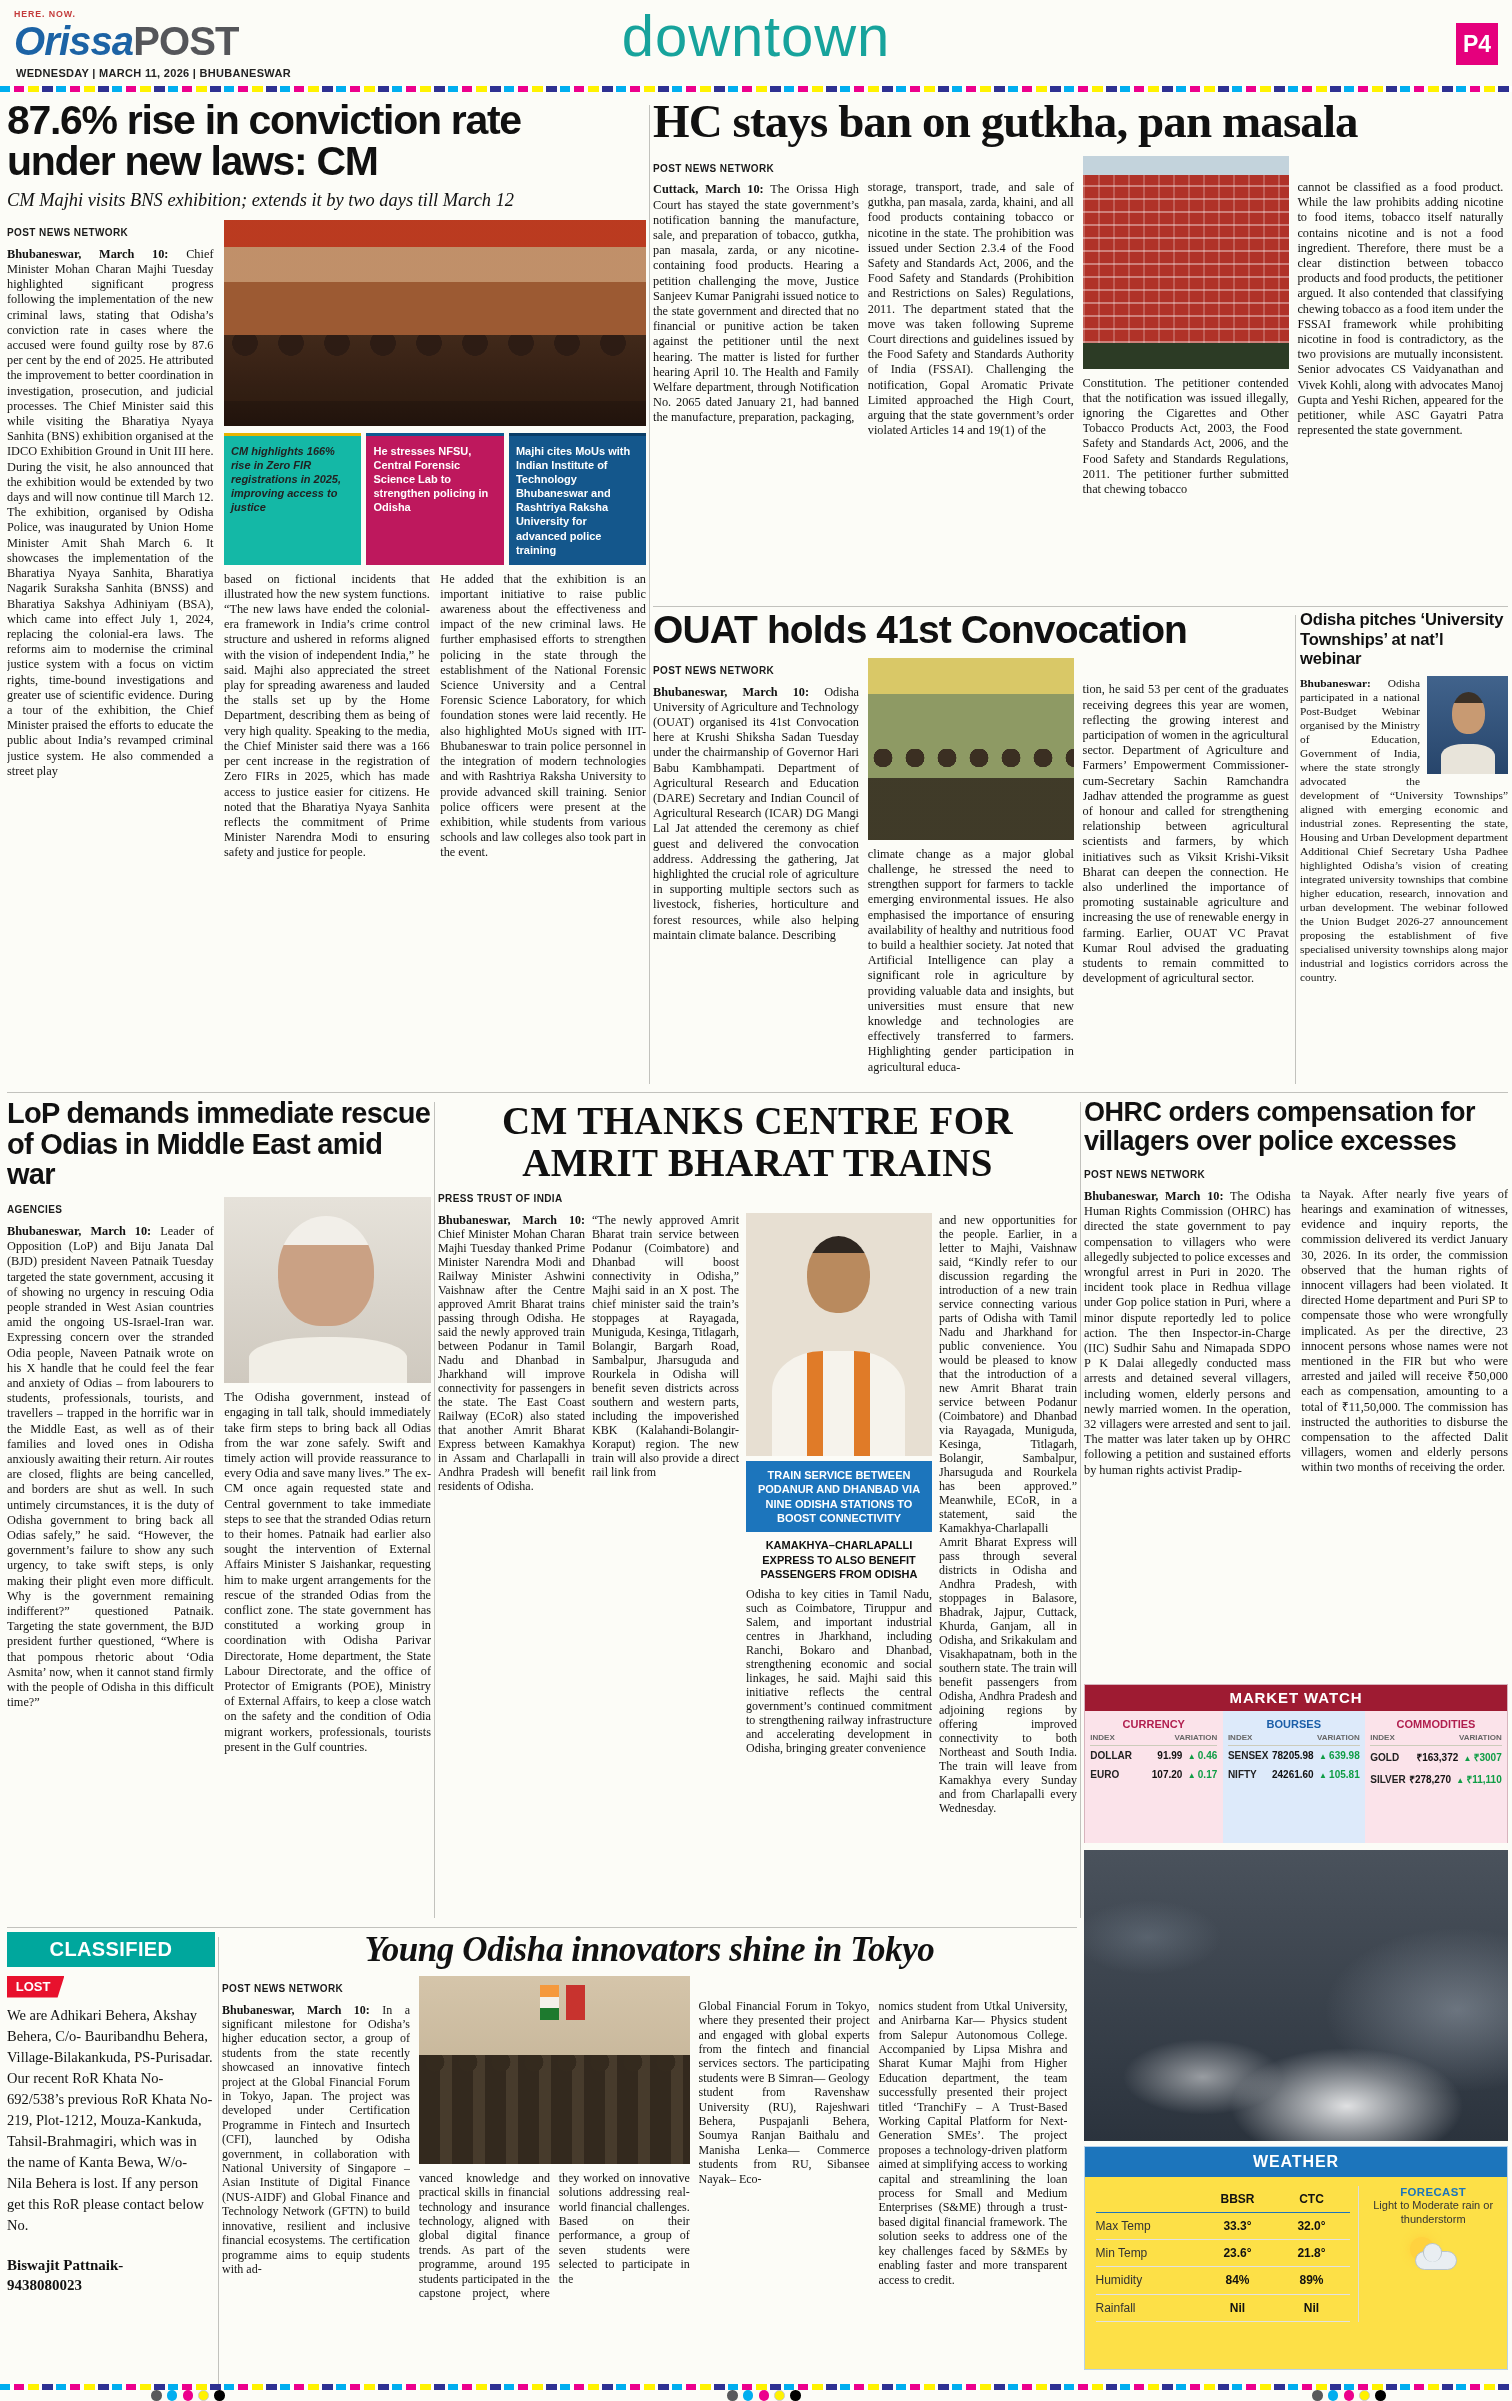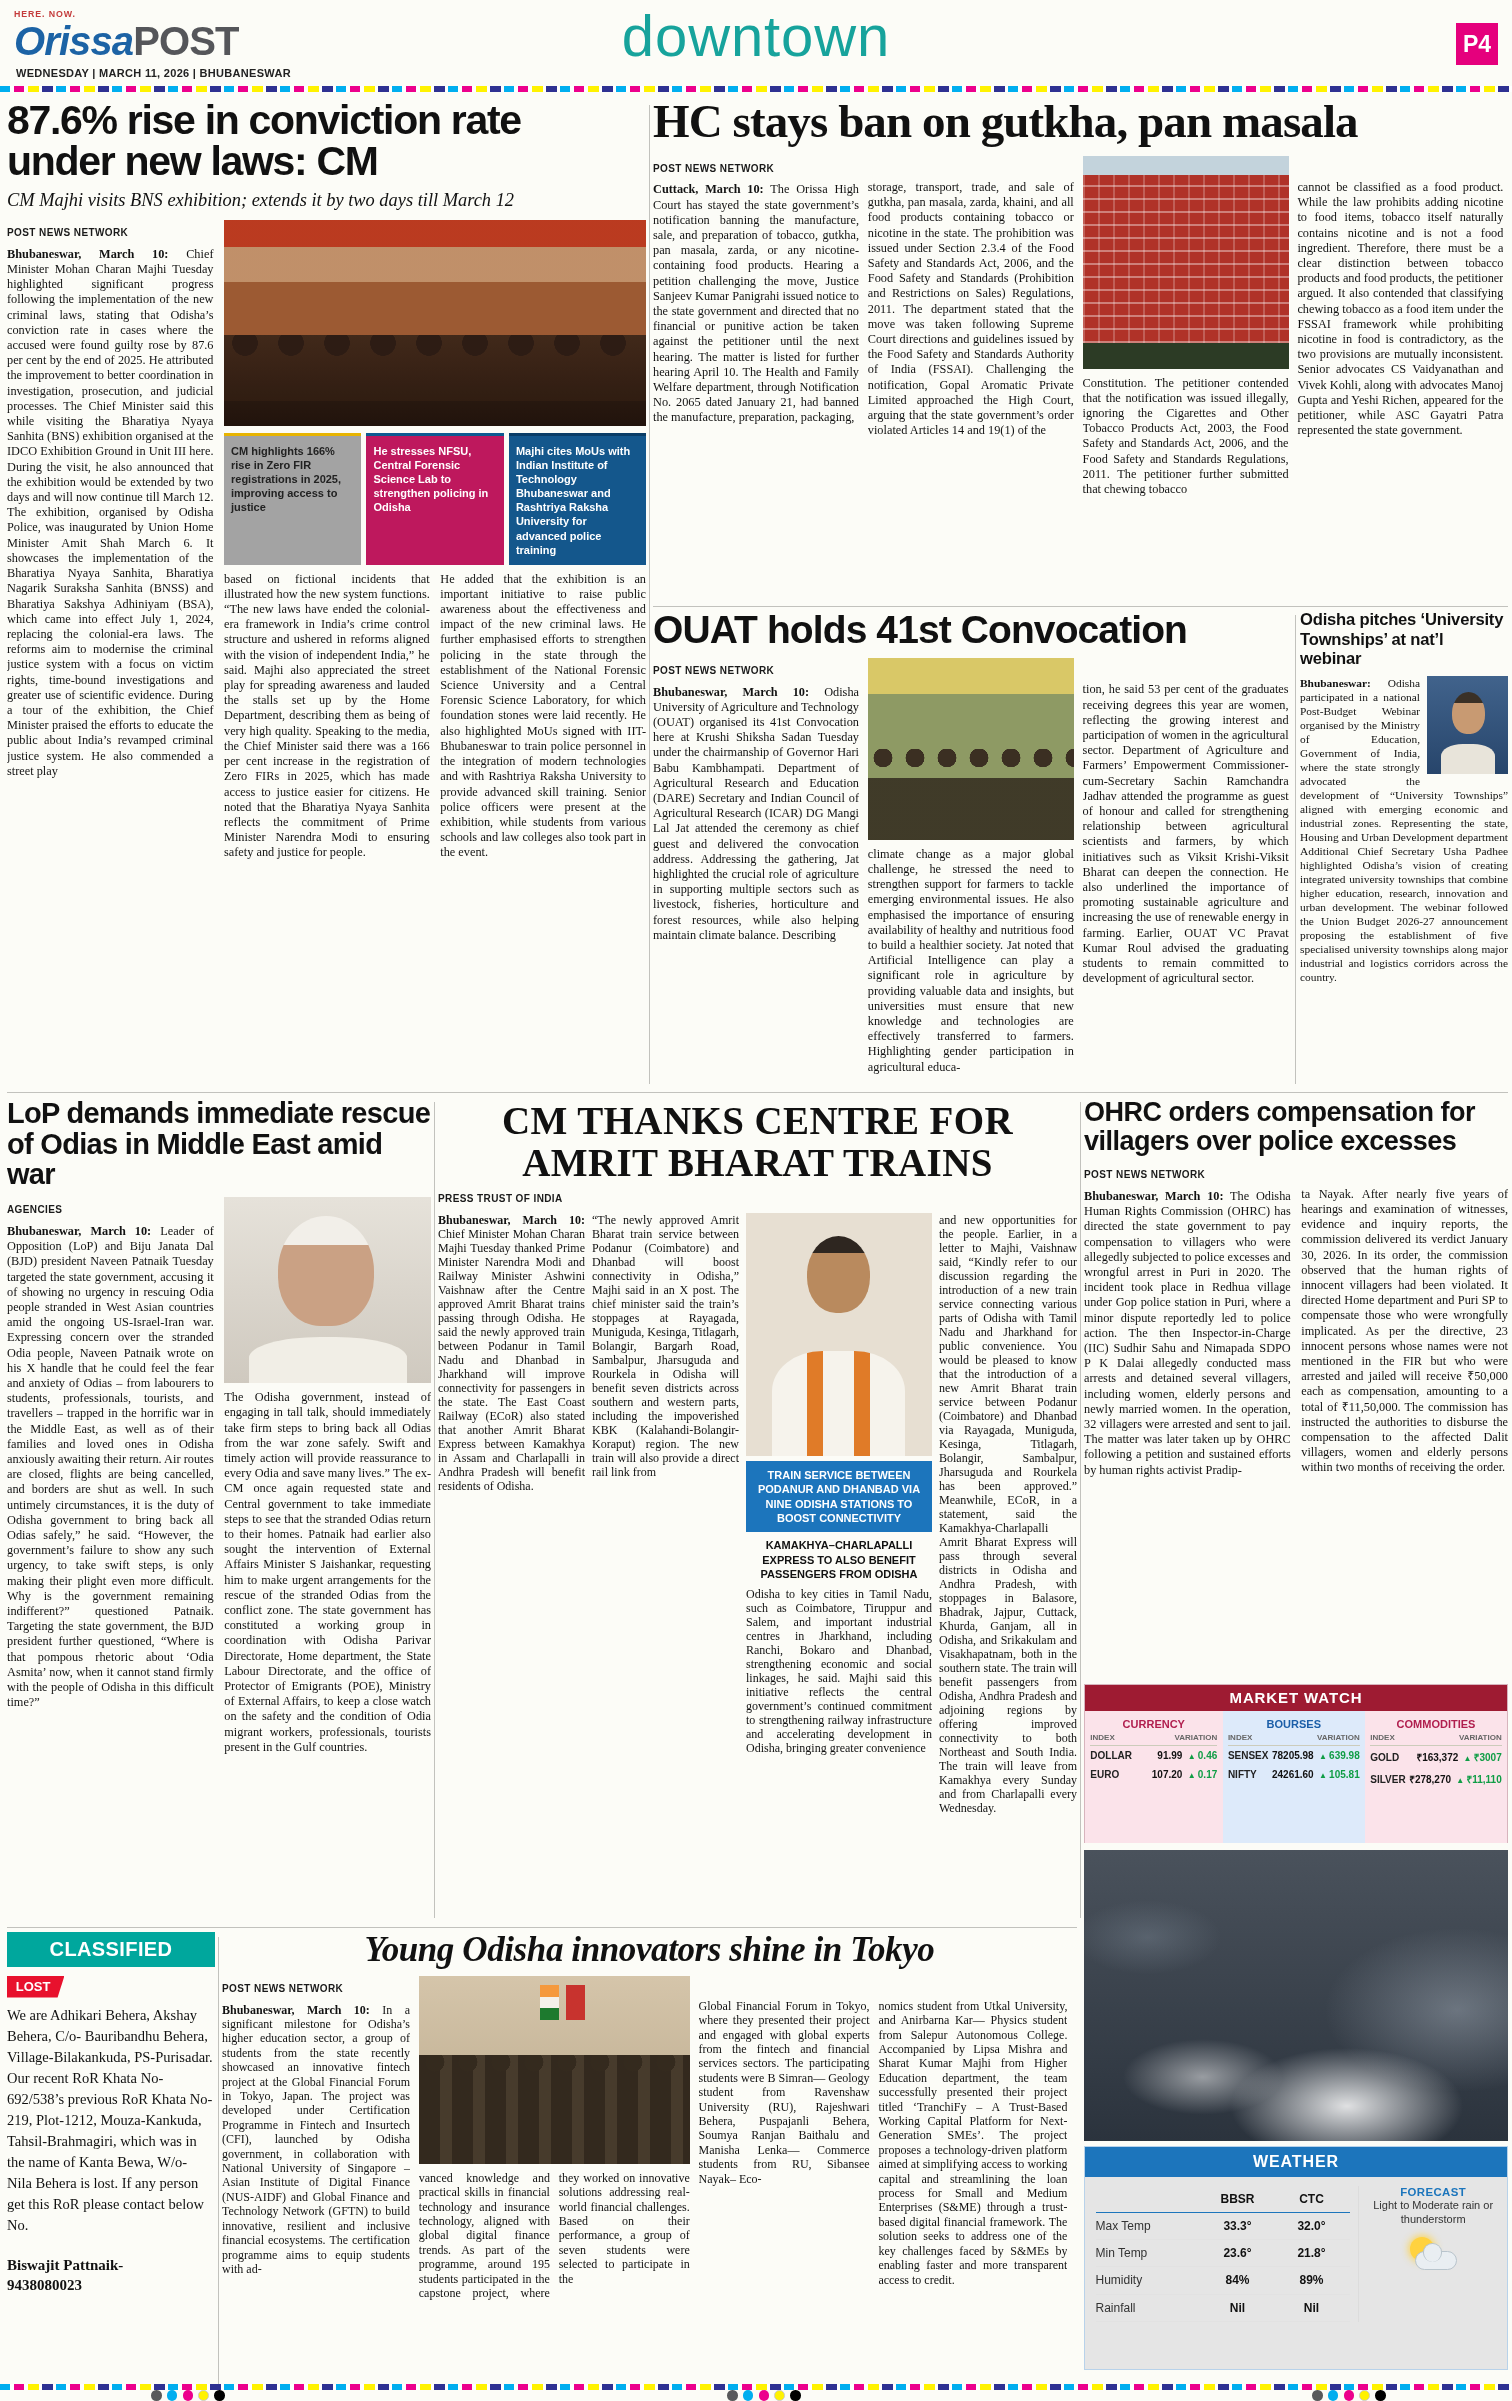--- a/index.html
+++ b/index.html
@@ -43,21 +43,21 @@
   .photo-exhibition { width:422px; height:206px; background:#9c5a33;
     background-image:
       linear-gradient(180deg, rgba(186,54,28,.95) 0 13%, rgba(0,0,0,0) 13%),
       linear-gradient(180deg, rgba(222,188,150,.55) 13% 30%, rgba(0,0,0,0) 30%),
       linear-gradient(0deg, rgba(38,22,14,.9) 0 12%, rgba(0,0,0,0) 12%); }
   .photo-exhibition::after { content:""; position:absolute; left:0; right:0; bottom:0; height:44%;
     background: radial-gradient(circle 13px at 21px 8px, #241712 97%, rgba(0,0,0,0)) repeat-x, linear-gradient(#3a2518, #20130c);
     background-size: 46px 100%; opacity:.92; }
   .hl-row { display:flex; gap:5.3px; margin:7px 0; }
   .hl-box { flex:1; padding:8px 7px; font:700 11px/1.28 "Liberation Sans", sans-serif; min-height:77px; }
-  .hl-0 { background:#a3a3a3; color:#222; border-top:3.5px solid #e8b400; }
+  .hl-0 { background:#14b8a6; color:#222; border-top:3.5px solid #e8b400;font-style:italic; }
   .hl-1 { background:#be185d; color:#fff; border-top:3.5px solid #0d5a90; }
   .hl-2 { background:#14578c; color:#fff; border-top:3.5px solid #0a3d66; }
   .conv-sub { width:206px; height:576px; }
   
   .pos-hc { left:653px; top:98px; width:855px; height:508px; }
   .h-hc { font:700 47px/1 "Liberation Serif", serif; letter-spacing:-0.9px; }
   .hc-col { width:206px; height:443px; }
   .photo-hc { width:206px; height:213px; margin-bottom:7px; background-color:#b03228;
     background-image:
       linear-gradient(180deg,#c3d3dc 0 9%, rgba(0,0,0,0) 9%),
@@ -127,21 +127,21 @@
   .mw-chg::before { content:"▲ "; font-size:8px; }
   
   .photo-satellite { position:absolute; left:1084px; top:1850px; width:424px; height:291px; background:#39424e;
     background-image:
       radial-gradient(ellipse 166px 83px at 62% 88%, rgba(255,255,255,.85), rgba(0,0,0,0) 70%),
       radial-gradient(ellipse 114px 54px at 28% 78%, rgba(255,255,255,.5), rgba(0,0,0,0) 70%),
       radial-gradient(ellipse 184px 114px at 88% 55%, rgba(215,226,238,.32), rgba(0,0,0,0) 72%),
       radial-gradient(ellipse 105px 53px at 15% 30%, rgba(160,175,190,.25), rgba(0,0,0,0) 70%),
       linear-gradient(180deg,#4a525c,#2b333d); }
   
-  .weather { position:absolute; left:1084px; top:2146px; width:424px; height:224px; background:#e5e5e5; border:0.9px solid #b8d2ea; }
+  .weather { position:absolute; left:1084px; top:2146px; width:424px; height:224px; background:#fde047; border:0.9px solid #b8d2ea; }
   .w-title { background:#1c75bc; color:#fff; text-align:center; font:700 16px/30px "Liberation Sans", sans-serif; letter-spacing:0.9px; }
   .w-body { display:flex; padding:8.8px 10.5px; gap:8.8px;justify-content:center; }
   .w-table { width:254px; font:12px "Liberation Sans", sans-serif; }
   .w-trow { display:flex; border-bottom:0.9px solid #e2e2e2; padding:6.1px 0; }
   .w-trow.head { font-weight:700; border-bottom:1.8px solid #1c75bc; }
   .w-cell-l { width:105px; color:#333; } .w-cell { width:74px; text-align:center; font-weight:700; color:#111; }
   .w-forecast { flex:1; border-left:0.9px solid #dcdcdc; padding-left:10.5px; text-align:center; }
   .w-fc-label { font:700 11.4px "Liberation Sans", sans-serif; color:#1c75bc; letter-spacing:0.4px; margin-bottom:0; }
   .w-fc-text { font:11px/1.3 "Liberation Sans", sans-serif; color:#333; }
   .sun-cloud { position:relative; width:61px; height:42px; margin:10.5px auto 0; }

